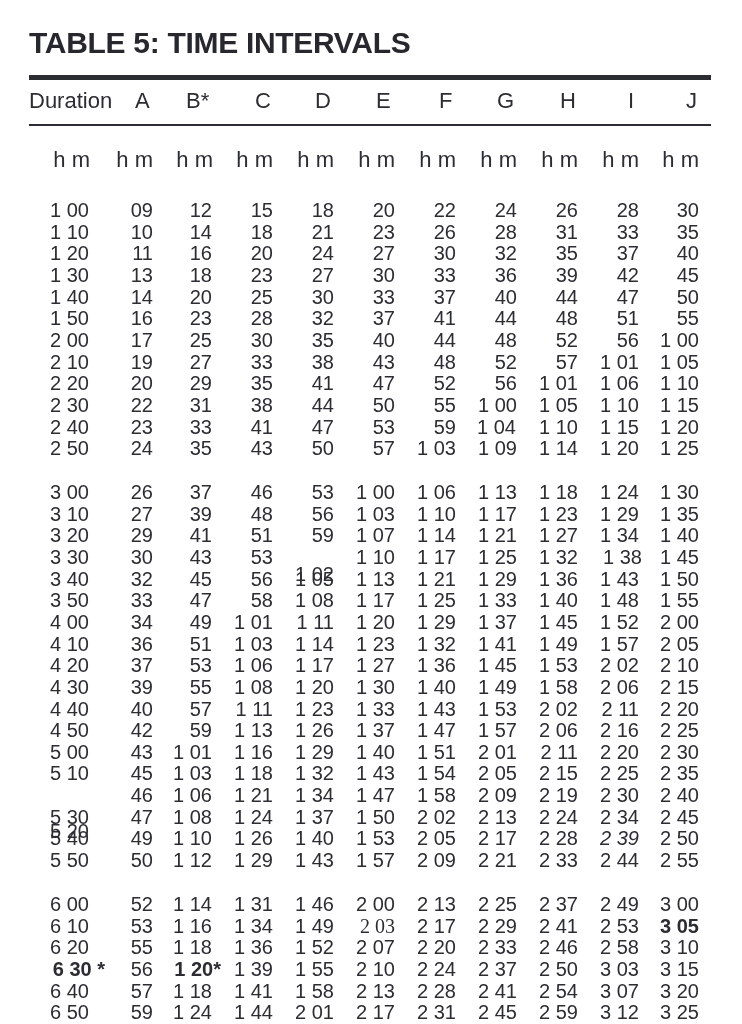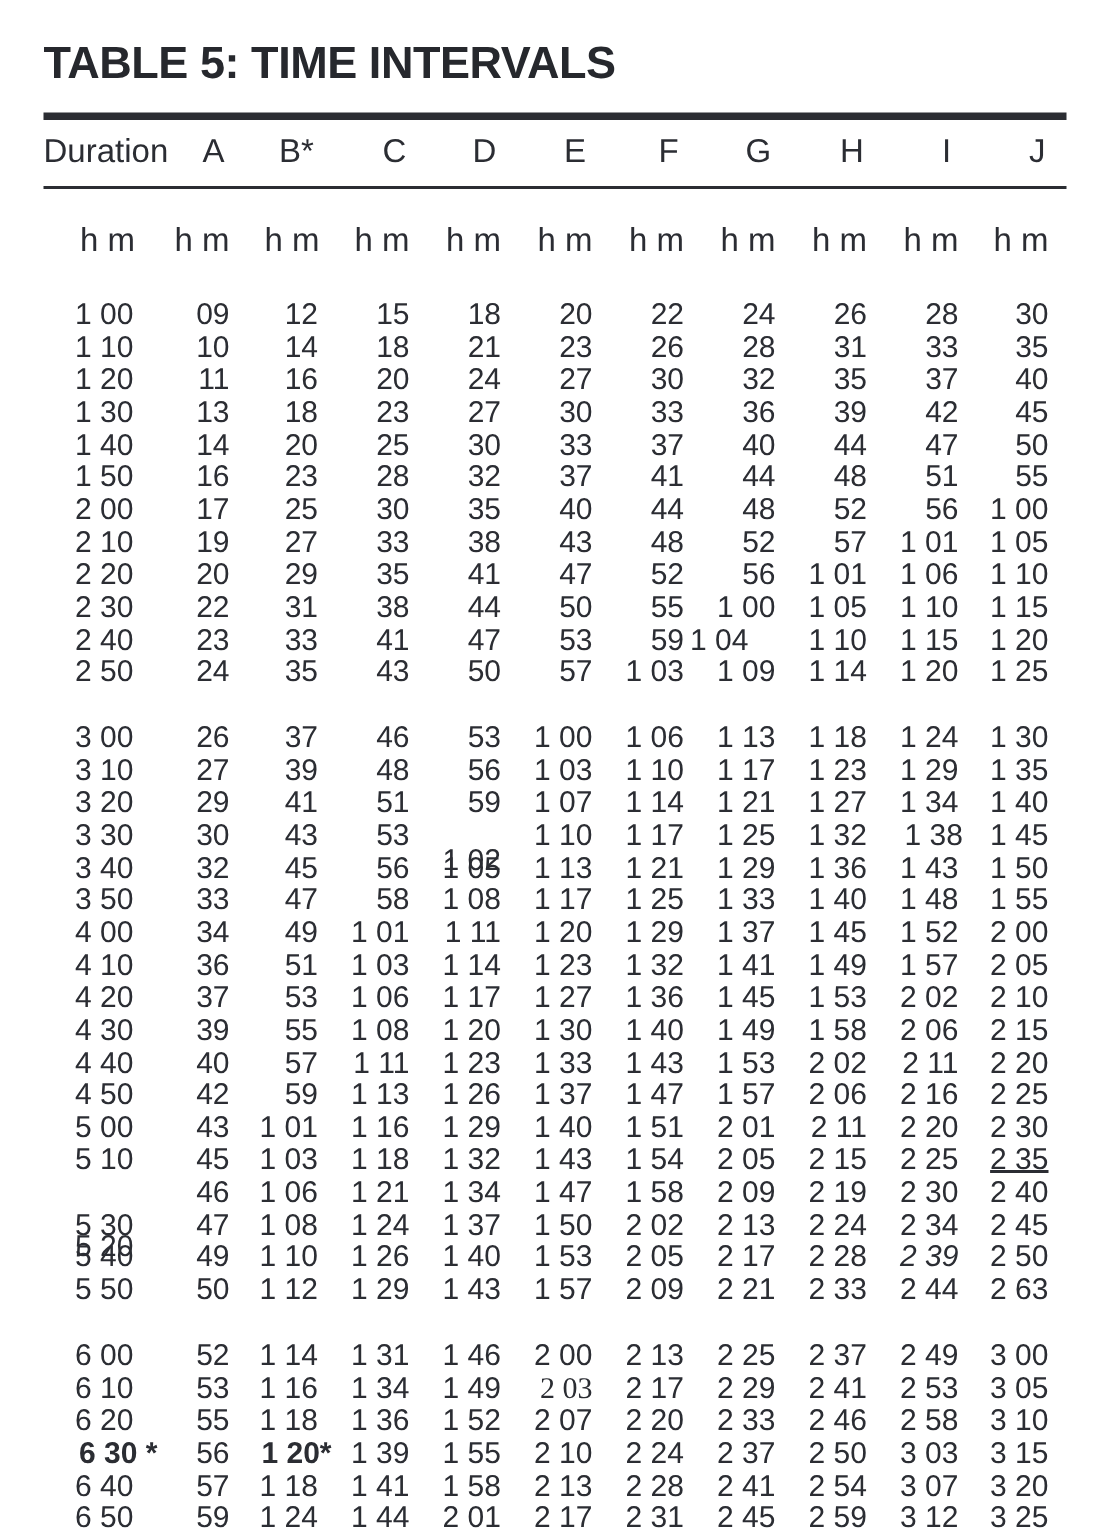--- a/index.html
+++ b/index.html
@@ -178,21 +178,21 @@
       <div class="cell" style="left: 619px; width: 80px; top: 394.85px;">1 15</div>
     </div>
     <div>
       <div class="cell" style="left: 9px; width: 80px; top: 416.5px;">2 40</div>
       <div class="cell" style="left: 73px; width: 80px; top: 416.5px;">23</div>
       <div class="cell" style="left: 132px; width: 80px; top: 416.5px;">33</div>
       <div class="cell" style="left: 193px; width: 80px; top: 416.5px;">41</div>
       <div class="cell" style="left: 254px; width: 80px; top: 416.5px;">47</div>
       <div class="cell" style="left: 315px; width: 80px; top: 416.5px;">53</div>
       <div class="cell" style="left: 376px; width: 80px; top: 416.5px;">59</div>
-      <div class="cell" style="left: 419px; width: 80px; top: 416.5px;">1 04</div>
+      <div class="cell" style="left: 436px; width: 80px; top: 416.5px;">1 04</div>
       <div class="cell" style="left: 498px; width: 80px; top: 416.5px;">1 10</div>
       <div class="cell" style="left: 559px; width: 80px; top: 416.5px;">1 15</div>
       <div class="cell" style="left: 619px; width: 80px; top: 416.5px;">1 20</div>
     </div>
     <div>
       <div class="cell" style="left: 9px; width: 80px; top: 438.15px;">2 50</div>
       <div class="cell" style="left: 73px; width: 80px; top: 438.15px;">24</div>
       <div class="cell" style="left: 132px; width: 80px; top: 438.15px;">35</div>
       <div class="cell" style="left: 193px; width: 80px; top: 438.15px;">43</div>
       <div class="cell" style="left: 254px; width: 80px; top: 438.15px;">50</div>
@@ -376,21 +376,21 @@
       <div class="cell" style="left: 9px; width: 80px; top: 763.45px;">5 10</div>
       <div class="cell" style="left: 73px; width: 80px; top: 763.45px;">45</div>
       <div class="cell" style="left: 132px; width: 80px; top: 763.45px;">1 03</div>
       <div class="cell" style="left: 193px; width: 80px; top: 763.45px;">1 18</div>
       <div class="cell" style="left: 254px; width: 80px; top: 763.45px;">1 32</div>
       <div class="cell" style="left: 315px; width: 80px; top: 763.45px;">1 43</div>
       <div class="cell" style="left: 376px; width: 80px; top: 763.45px;">1 54</div>
       <div class="cell" style="left: 437px; width: 80px; top: 763.45px;">2 05</div>
       <div class="cell" style="left: 498px; width: 80px; top: 763.45px;">2 15</div>
       <div class="cell" style="left: 559px; width: 80px; top: 763.45px;">2 25</div>
-      <div class="cell" style="left: 619px; width: 80px; top: 763.45px; text-decoration: underline;">2 35</div>
+      <div class="cell" style="left: 619px; width: 80px; top: 763.45px;">2 35</div>
     </div>
     <div>
       <div class="cell" style="left: 9px; width: 80px; top: 821px;">5 20</div>
       <div class="cell" style="left: 73px; width: 80px; top: 785.1px;">46</div>
       <div class="cell" style="left: 132px; width: 80px; top: 785.1px;">1 06</div>
       <div class="cell" style="left: 193px; width: 80px; top: 785.1px;">1 21</div>
       <div class="cell" style="left: 254px; width: 80px; top: 785.1px;">1 34</div>
       <div class="cell" style="left: 315px; width: 80px; top: 785.1px;">1 47</div>
       <div class="cell" style="left: 376px; width: 80px; top: 785.1px;">1 58</div>
       <div class="cell" style="left: 437px; width: 80px; top: 785.1px;">2 09</div>
@@ -428,21 +428,21 @@
       <div class="cell" style="left: 9px; width: 80px; top: 850.05px;">5 50</div>
       <div class="cell" style="left: 73px; width: 80px; top: 850.05px;">50</div>
       <div class="cell" style="left: 132px; width: 80px; top: 850.05px;">1 12</div>
       <div class="cell" style="left: 193px; width: 80px; top: 850.05px;">1 29</div>
       <div class="cell" style="left: 254px; width: 80px; top: 850.05px;">1 43</div>
       <div class="cell" style="left: 315px; width: 80px; top: 850.05px;">1 57</div>
       <div class="cell" style="left: 376px; width: 80px; top: 850.05px;">2 09</div>
       <div class="cell" style="left: 437px; width: 80px; top: 850.05px;">2 21</div>
       <div class="cell" style="left: 498px; width: 80px; top: 850.05px;">2 33</div>
       <div class="cell" style="left: 559px; width: 80px; top: 850.05px;">2 44</div>
-      <div class="cell" style="left: 619px; width: 80px; top: 850.05px;">2 63</div>
+      <div class="cell" style="left: 619px; width: 80px; top: 850.05px;">2 55</div>
     </div>
     <div>
       <div class="cell" style="left: 9px; width: 80px; top: 894px;">6 00</div>
       <div class="cell" style="left: 73px; width: 80px; top: 894px;">52</div>
       <div class="cell" style="left: 132px; width: 80px; top: 894px;">1 14</div>
       <div class="cell" style="left: 193px; width: 80px; top: 894px;">1 31</div>
       <div class="cell" style="left: 254px; width: 80px; top: 894px;">1 46</div>
       <div class="cell" style="left: 315px; width: 80px; top: 894px;">2 00</div>
       <div class="cell" style="left: 376px; width: 80px; top: 894px;">2 13</div>
       <div class="cell" style="left: 437px; width: 80px; top: 894px;">2 25</div>
@@ -454,21 +454,21 @@
       <div class="cell" style="left: 9px; width: 80px; top: 915.65px;">6 10</div>
       <div class="cell" style="left: 73px; width: 80px; top: 915.65px;">53</div>
       <div class="cell" style="left: 132px; width: 80px; top: 915.65px;">1 16</div>
       <div class="cell" style="left: 193px; width: 80px; top: 915.65px;">1 34</div>
       <div class="cell" style="left: 254px; width: 80px; top: 915.65px;">1 49</div>
       <div class="cell" style="left: 315px; width: 80px; top: 915.65px; font-family: Liberation Serif, serif;">2 03</div>
       <div class="cell" style="left: 376px; width: 80px; top: 915.65px;">2 17</div>
       <div class="cell" style="left: 437px; width: 80px; top: 915.65px;">2 29</div>
       <div class="cell" style="left: 498px; width: 80px; top: 915.65px;">2 41</div>
       <div class="cell" style="left: 559px; width: 80px; top: 915.65px;">2 53</div>
-      <div class="cell" style="left: 619px; width: 80px; top: 915.65px;">3 05</div>
+      <div class="cell" style="left: 619px; width: 80px; top: 915.65px; font-weight: bold;">3 05</div>
     </div>
     <div>
       <div class="cell" style="left: 9px; width: 80px; top: 937.3px;">6 20</div>
       <div class="cell" style="left: 73px; width: 80px; top: 937.3px;">55</div>
       <div class="cell" style="left: 132px; width: 80px; top: 937.3px;">1 18</div>
       <div class="cell" style="left: 193px; width: 80px; top: 937.3px;">1 36</div>
       <div class="cell" style="left: 254px; width: 80px; top: 937.3px;">1 52</div>
       <div class="cell" style="left: 315px; width: 80px; top: 937.3px;">2 07</div>
       <div class="cell" style="left: 376px; width: 80px; top: 937.3px;">2 20</div>
       <div class="cell" style="left: 437px; width: 80px; top: 937.3px;">2 33</div>

